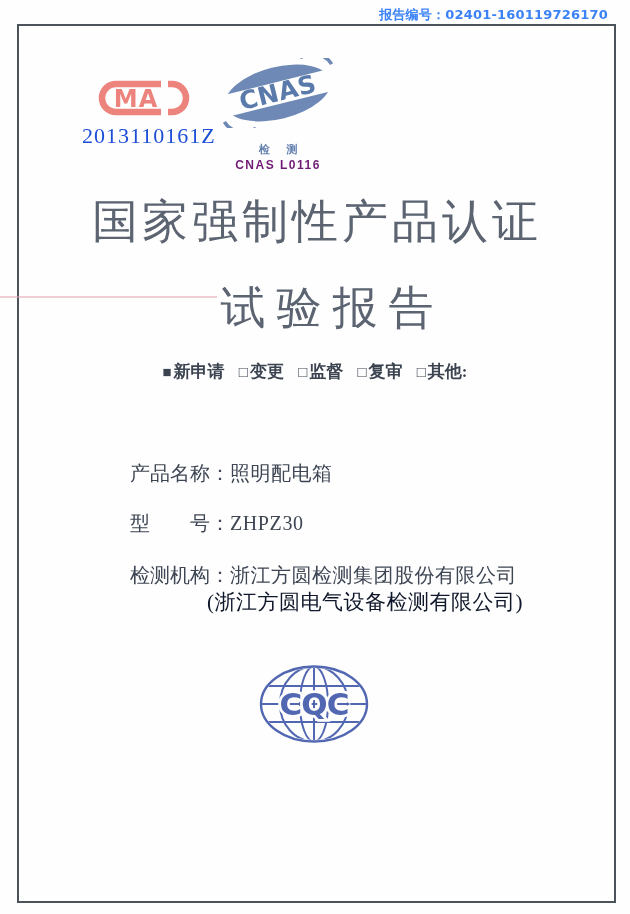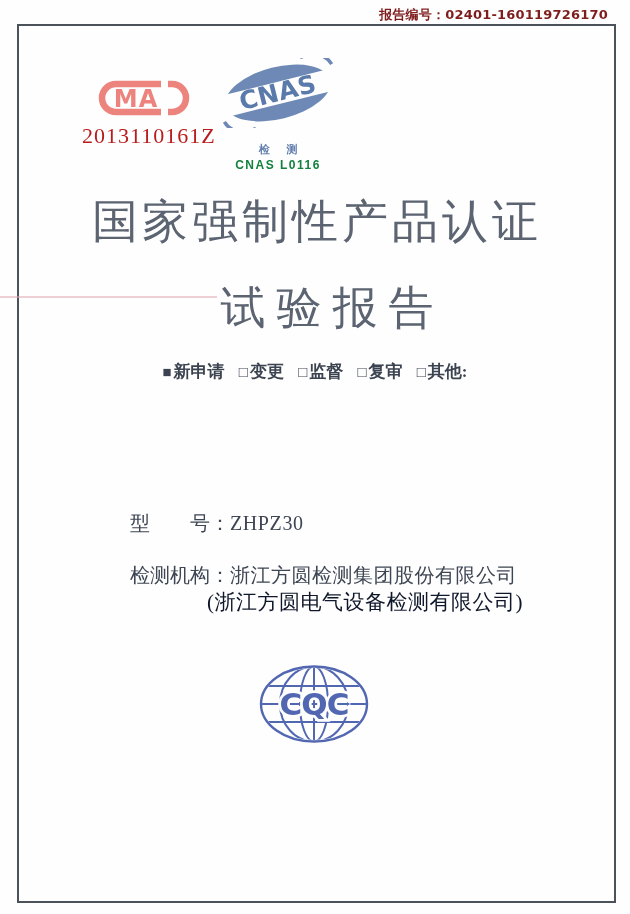--- a/index.html
+++ b/index.html
@@ -2,40 +2,40 @@
 <html><head>
 <meta charset="utf-8">
 <style>
   html,body{margin:0;padding:0;background:#ffffff;}
   body{width:630px;height:914px;position:relative;overflow:hidden;
        font-family:"Liberation Serif","DejaVu Serif",serif;color:#3d4552;}
   .sheet{position:absolute;inset:0;background:#fefefe;}
 
   .report-no{position:absolute;top:6px;right:22px;
              font-family:"DejaVu Sans","Liberation Sans",sans-serif;
-             font-size:13px;font-weight:600;color:#7f1d1d;letter-spacing:.2px;}
+             font-size:13px;font-weight:600;color:#3b82f6;letter-spacing:.2px;}
 
   .frame{position:absolute;left:17px;top:24px;width:595px;height:875px;
          border:2px solid #4c525a;}
 
   .scanline{position:absolute;left:0;top:296px;width:217px;height:2px;
             background:rgba(223,168,178,.55);}
 
   
   .cma{position:absolute;left:82px;top:80px;width:124px;text-align:center;}
   .cma svg{display:block;margin:0 auto;}
-  .cma-no{margin-top:7px;font-size:22px;letter-spacing:1px;color:#b91c1c;
+  .cma-no{margin-top:7px;font-size:22px;letter-spacing:1px;color:#1d4ed8;
           font-family:"Liberation Serif","DejaVu Serif",serif;}
 
   
   .cnas{position:absolute;left:212px;top:58px;width:132px;text-align:center;}
   .cnas svg{display:block;margin:0 auto;}
   .cnas-sub1{margin-top:14px;font-size:11px;letter-spacing:7px;color:#6581af;
              text-indent:7px;font-weight:600;}
-  .cnas-sub2{margin-top:1px;font-size:12px;letter-spacing:1.5px;color:#15803d;
+  .cnas-sub2{margin-top:1px;font-size:12px;letter-spacing:1.5px;color:#701a75;
              font-family:"Liberation Sans","DejaVu Sans",sans-serif;font-weight:600;}
 
   
   .title1,.title2{position:absolute;left:0;width:100%;text-align:center;
                   color:#5c6472;font-weight:400;white-space:nowrap;}
   .title1{top:196px;font-size:46px;letter-spacing:4px;text-indent:4px;line-height:52px;}
   .title2{top:283px;font-size:45px;letter-spacing:11px;text-indent:11px;line-height:50px;padding-left:12px;}
 
   
   .opts{position:absolute;top:361px;left:0;width:100%;text-align:center;
@@ -97,20 +97,23 @@
   <div class="title2">试验报告</div>
 
   <div class="opts">
     <span class="opt"><span class="cb">■</span><span>新申请</span></span>
     <span class="opt"><span class="cb">□</span><span>变更</span></span>
     <span class="opt"><span class="cb">□</span><span>监督</span></span>
     <span class="opt"><span class="cb">□</span><span>复审</span></span>
     <span class="opt"><span class="cb">□</span><span>其他:</span></span>
   </div>
 
+  <div class="field f2">
+    <span class="flabel">产品名称：</span><span class="fvalue">照明配电箱</span>
+  </div>
   <div class="field f3">
     <span class="flabel">型　　号：</span><span class="fvalue latin">ZHPZ30</span>
   </div>
   <div class="field f4">
     <span class="flabel">检测机构：</span><span class="fvalue">浙江方圆检测集团股份有限公司</span>
   </div>
   <div class="f4b">(浙江方圆电气设备检测有限公司)</div>
 
   <div class="cqc">
     <svg width="114" height="82" viewBox="0 0 114 82">

